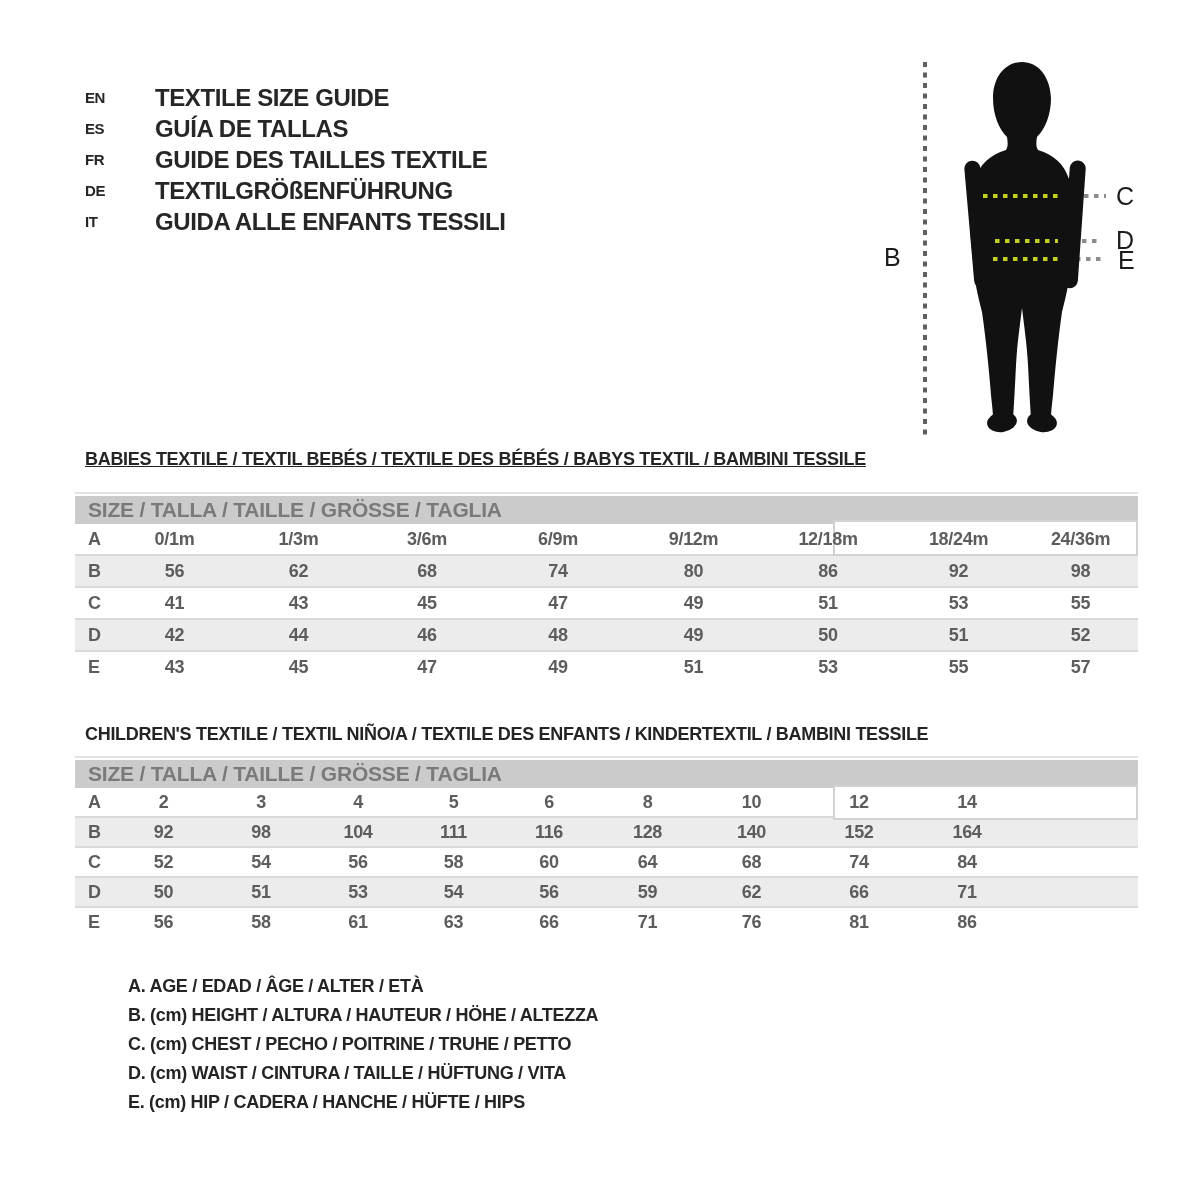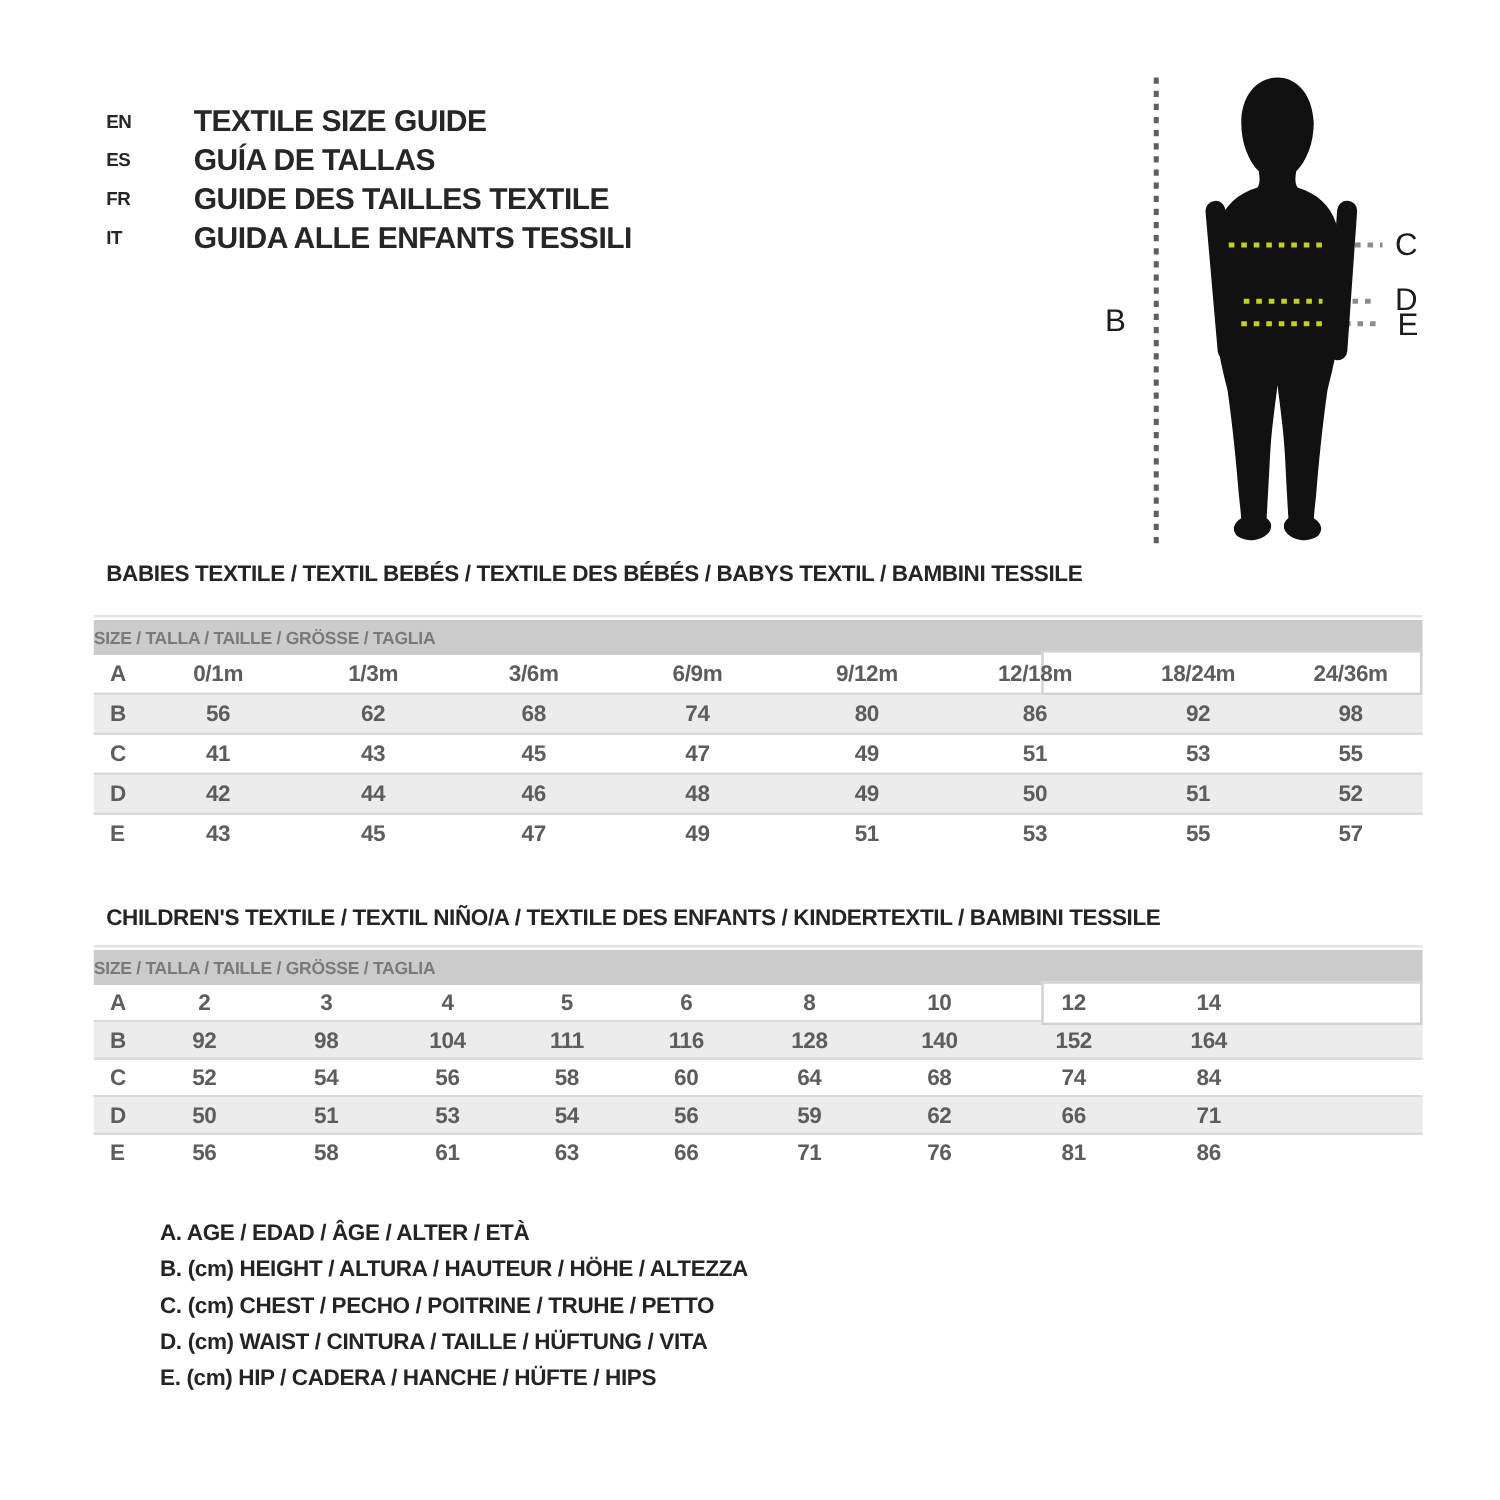--- a/index.html
+++ b/index.html
@@ -15,30 +15,30 @@
   
   .figure-svg{position:absolute;left:880px;top:50px;width:270px;height:400px;}
   .fig-label{position:absolute;font-size:25px;font-weight:400;color:#1c1c1c;line-height:25px;}
   #label-b{left:884px;top:245px;}
   #label-c{left:1116px;top:184px;}
   #label-d{left:1116px;top:228px;}
   #label-e{left:1118px;top:248px;}
 
   
   .section-title{position:absolute;left:85px;font-size:18px;font-weight:700;letter-spacing:-0.3px;color:#242424;white-space:nowrap;}
-  #babies-title{top:449px;}
+  #babies-title{top:449px;text-decoration:underline;}
   #children-title{top:724px;}
 
   
   .size-table{position:absolute;left:75px;width:1063px;}
   #babies-table{top:492px;}
   #children-table{top:756px;}
   .topline{height:2px;background:#e3e3e3;margin-bottom:2px;}
   .thead{height:28px;line-height:28px;background:#cbcbcb;color:#7a7a7a;
-         font-size:14px;font-weight:700;letter-spacing:-0.2px;padding-left:0;box-sizing:border-box;}
+         font-size:21px;font-weight:700;letter-spacing:-0.2px;padding-left:13px;box-sizing:border-box;}
   .trow{display:grid;box-sizing:border-box;border-bottom:2px solid #dadada;}
   .trow:last-child{border-bottom:none;}
   #babies-table .trow{height:32px;line-height:30px;}
   #children-table .trow{height:30px;line-height:28px;}
   .trow.stripe{background:#ececec;}
   .cell{text-align:center;overflow:visible;}
   .cell .v{position:relative;z-index:2;font-size:18px;font-weight:700;letter-spacing:-0.3px;color:#5d5d5d;white-space:nowrap;}
   .cell.rowlabel{text-align:left;padding-left:13px;}
   .hl{position:absolute;background:#ffffff;border:2px solid #d2d2d2;box-sizing:border-box;z-index:1;}
   #babies-hl{left:758px;top:28px;width:305px;height:36px;}
@@ -58,20 +58,24 @@
       <span class="lang-code">EN</span>
       <span class="lang-label">TEXTILE SIZE GUIDE</span>
     </div>
     <div class="lang-row">
       <span class="lang-code">ES</span>
       <span class="lang-label">GUÍA DE TALLAS</span>
     </div>
     <div class="lang-row">
       <span class="lang-code">FR</span>
       <span class="lang-label">GUIDE DES TAILLES TEXTILE</span>
+    </div>
+    <div class="lang-row">
+      <span class="lang-code">DE</span>
+      <span class="lang-label">TEXTILGRÖßENFÜHRUNG</span>
     </div>
     <div class="lang-row">
       <span class="lang-code">IT</span>
       <span class="lang-label">GUIDA ALLE ENFANTS TESSILI</span>
     </div>
   </div>
 
   <svg class="figure-svg" viewBox="0 0 270 400">
 
     <line x1="45" y1="12" x2="45" y2="390" stroke-width="4" stroke-dasharray="5 5.5" stroke="#5f5f5f"></line>

